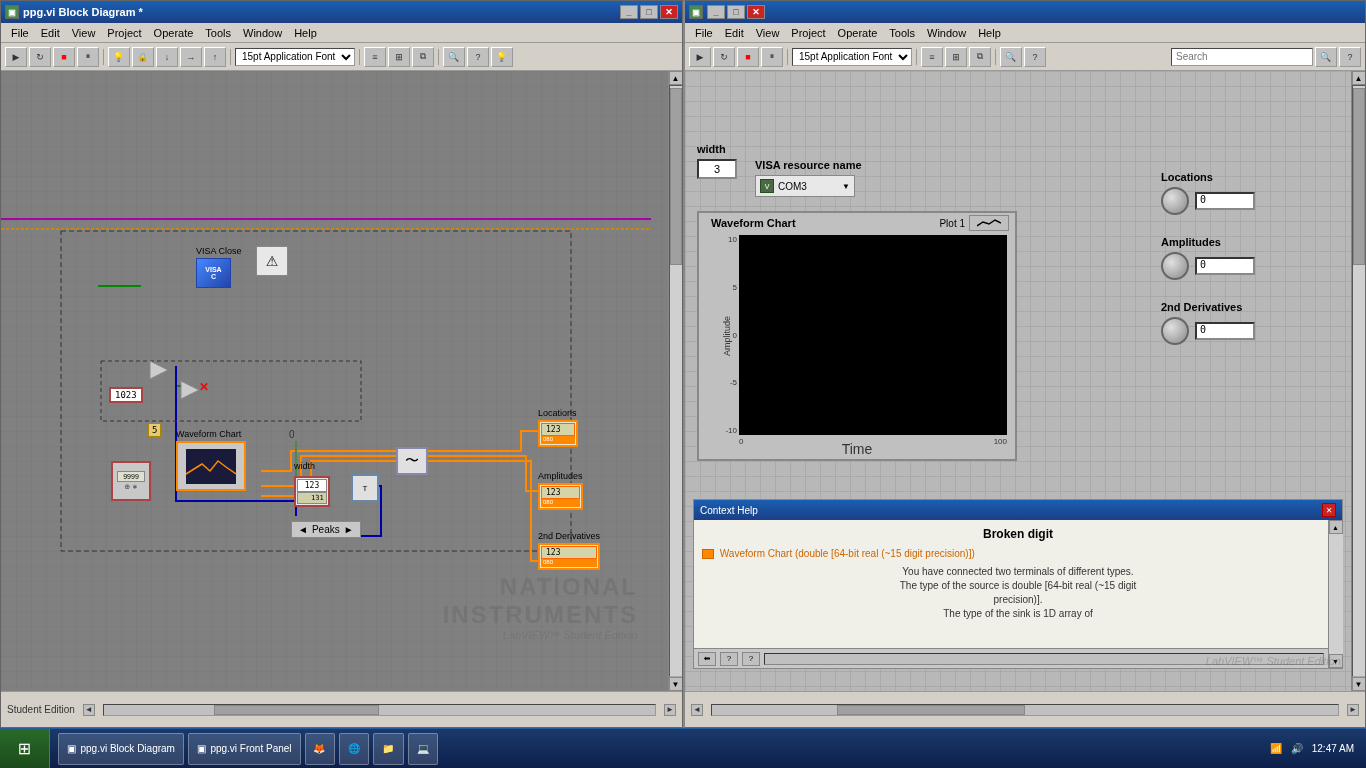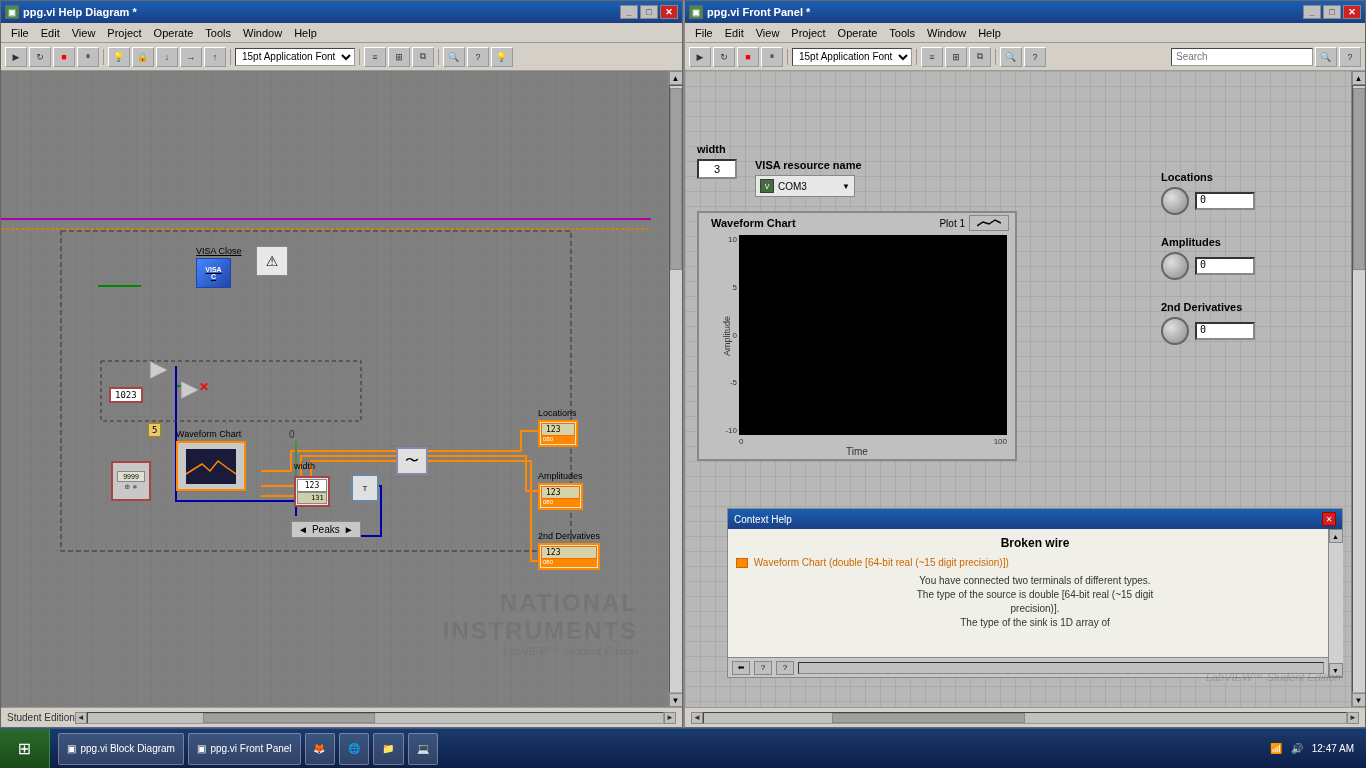--- a/index.html
+++ b/index.html
@@ -226,28 +226,29 @@
       position: relative;
       overflow: hidden;
       background-image:
         linear-gradient(rgba(150,150,150,0.4) 1px, transparent 1px),
         linear-gradient(90deg, rgba(150,150,150,0.4) 1px, transparent 1px);
       background-size: 15px 15px;
     }
 
     
     .status-bar {
-      height: 20px;
+      height: 36px;
       background: #d4d0c8;
       border-top: 1px solid #999;
       display: flex;
       align-items: center;
       padding: 0 6px;
       font-size: 10px;
       color: #333;
+      gap: 8px;
     }
     .status-scroll {
       width: 12px;
       height: 12px;
       background: #c0c0c0;
       border: 1px solid #888;
       font-size: 8px;
       display: flex;
       align-items: center;
       justify-content: center;
@@ -282,21 +283,20 @@
       top: -12px;
       left: 0;
     }
 
     
     .visa-block {
       position: absolute;
       left: 195px;
       top: 175px;
       text-align: center;
-      text-decoration: underline;
     }
     .visa-label {
       font-size: 9px;
       margin-bottom: 2px;
     }
     .visa-icon {
       width: 35px;
       height: 30px;
       background: linear-gradient(135deg, #4488ff, #2244aa);
       border: 1px solid #2244aa;
@@ -465,21 +465,21 @@
       transform: translateY(-50%) rotate(-90deg);
       font-size: 9px;
       color: #333;
       white-space: nowrap;
     }
     .fp-time-label {
       position: absolute;
       bottom: 2px;
       left: 50%;
       transform: translateX(-50%);
-      font-size: 10px;
+      font-size: 14px;
       color: #333;
     }
     .fp-control-label {
       font-size: 11px;
       font-weight: bold;
       color: #000;
       margin-bottom: 4px;
     }
     .fp-control-row {
       display: flex;
@@ -503,27 +503,26 @@
       background: white;
       border: 2px inset #888;
       font-size: 10px;
       padding: 0 3px;
       font-family: monospace;
     }
 
     
     .context-help {
       position: absolute;
-      bottom: 29px;
+      bottom: 22px;
       left: 8px;
       right: 8px;
       height: 170px;
       background: #f0f0e8;
       border: 1px solid #888;
-      margin-left: 34px;
     }
     .context-help-titlebar {
       height: 20px;
       background: linear-gradient(to bottom, #1a5fb4, #1a3f84);
       color: white;
       font-size: 10px;
       display: flex;
       align-items: center;
       padding: 0 6px;
     }
@@ -735,21 +734,21 @@
   </style>
 </head>
 <body>
 
 <div class="main-area">
 
   <div class="window block-diagram-window">
 
     <div class="window-titlebar">
       <div class="window-titlebar-icon">▣</div>
-      <span class="window-titlebar-title">ppg.vi Help Diagram *</span>
+      <span class="window-titlebar-title">ppg.vi Block Diagram *</span>
       <div class="window-controls">
         <div class="win-btn win-btn-min">_</div>
         <div class="win-btn win-btn-max">□</div>
         <div class="win-btn win-btn-close">✕</div>
       </div>
     </div>
 
     <div class="menu-bar">
       <span class="menu-item">File</span>
       <span class="menu-item">Edit</span>
@@ -937,21 +936,20 @@
         <div class="scrollbar-thumb"></div>
       </div>
       <div class="status-scroll">►</div>
     </div>
   </div>
 
   <div class="window front-panel-window">
 
     <div class="window-titlebar">
       <div class="window-titlebar-icon">▣</div>
-      <span class="window-titlebar-title">ppg.vi Front Panel *</span>
       <div class="window-controls">
         <div class="win-btn win-btn-min">_</div>
         <div class="win-btn win-btn-max">□</div>
         <div class="win-btn win-btn-close">✕</div>
       </div>
     </div>
 
     <div class="menu-bar">
       <span class="menu-item">File</span>
       <span class="menu-item">Edit</span>
@@ -1053,21 +1051,21 @@
             <div class="fp-num-input">0</div>
           </div>
         </div>
 
         <div class="context-help">
           <div class="context-help-titlebar">
             <span>Context Help</span>
             <div class="context-help-close">✕</div>
           </div>
           <div class="context-help-content">
-            <div class="context-help-title">Broken wire</div>
+            <div class="context-help-title">Broken digit</div>
             <div class="context-help-wfchart">
               <span style="display:inline-block;width:12px;height:10px;background:#ff8800;border:1px solid #cc6600;margin-right:3px;vertical-align:middle;"></span>
               <span>Waveform Chart (double [64-bit real (~15 digit precision)])</span>
             </div>
             <div class="context-help-text">You have connected two terminals of different types.</div>
             <div class="context-help-text">The type of the source is double [64-bit real (~15 digit</div>
             <div class="context-help-text">precision)].</div>
             <div class="context-help-text">The type of the sink is 1D array of</div>
           </div>
           <div class="context-help-scroll">

